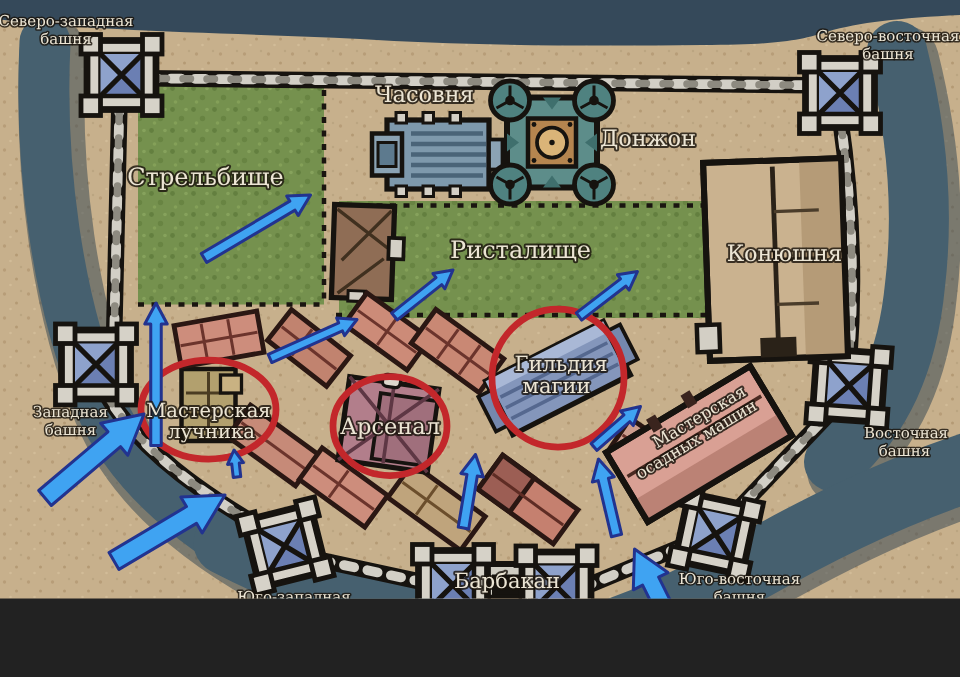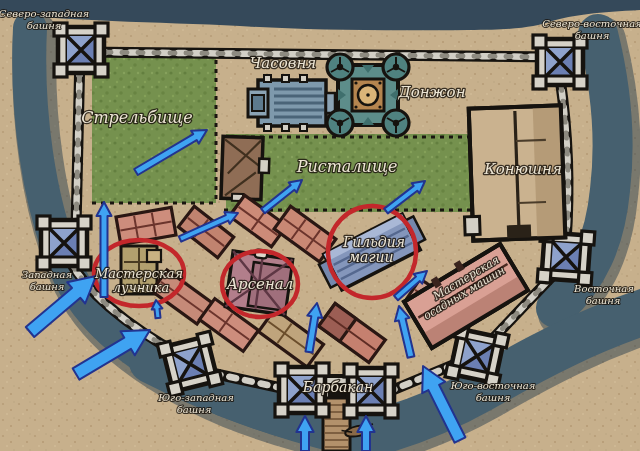--- a/index.html
+++ b/index.html
@@ -1,17 +1,17 @@
 <!DOCTYPE html>
 <html><head>
 <meta charset="utf-8">
 <title>Map</title>
 <style>
   html,body{margin:0;padding:0;background:#222;}
-  #stage{width:640px;height:451px;position:relative;overflow:hidden;font-family:"DejaVu Serif",serif;font-style:italic;}
+  #stage{width:640px;height:399px;position:relative;overflow:hidden;font-family:"DejaVu Serif",serif;}
   svg{display:block;}
   .lbl{paint-order:stroke;stroke:rgba(26,20,12,0.82);stroke-width:2.6px;stroke-linejoin:round;
        fill:#ece5d4;font-family:"DejaVu Serif",serif;text-anchor:middle;}
   .lbl-small{stroke-width:2.1px;}
   .arrow{stroke-linejoin:round;}
 </style>
 </head>
 <body>
 
 <div id="stage">

